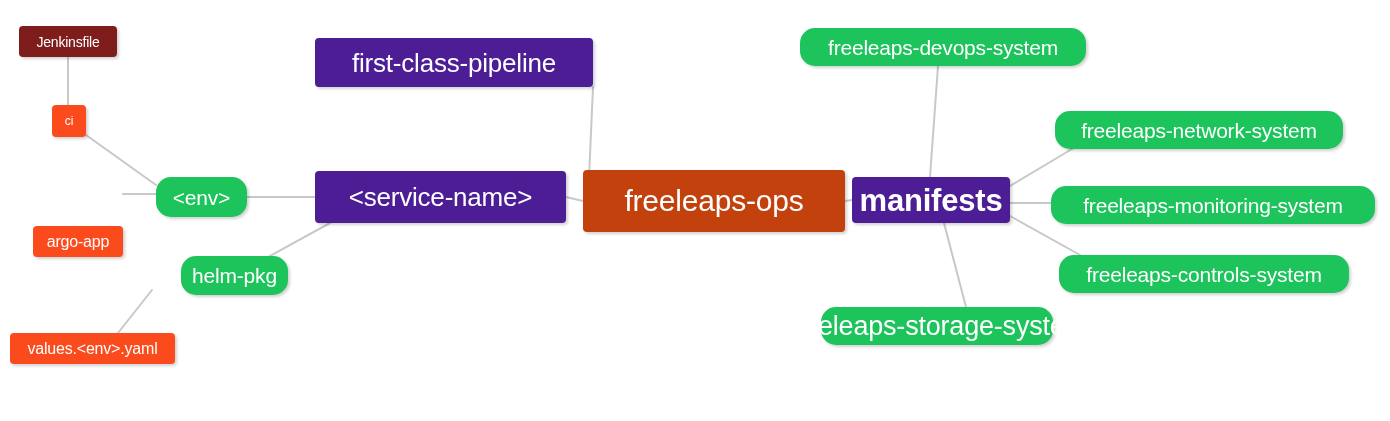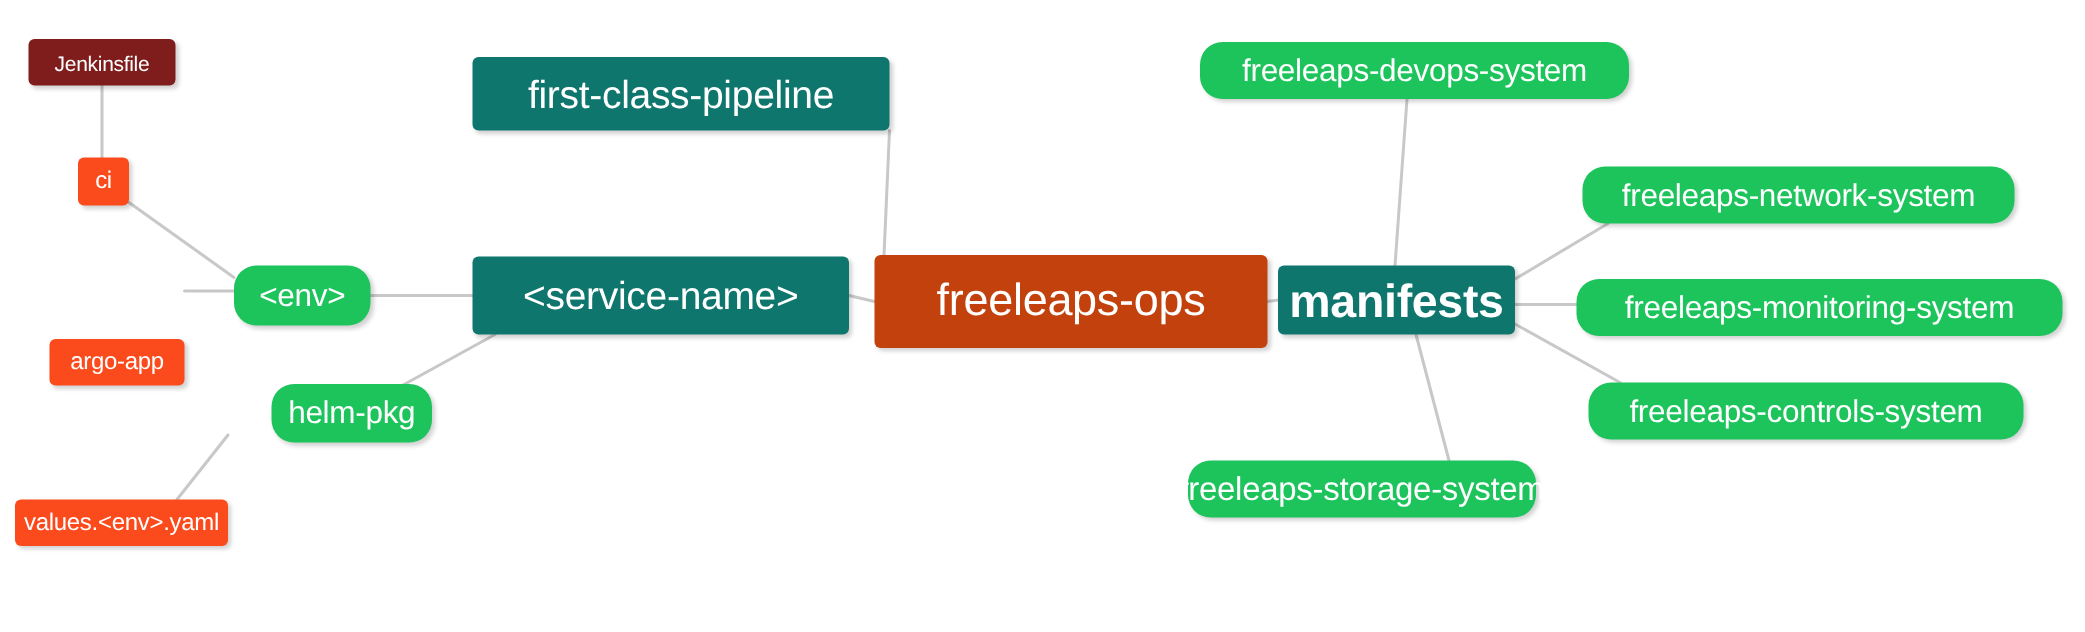--- a/index.html
+++ b/index.html
@@ -35,21 +35,21 @@
     justify-content: center;
     color: #ffffff;
     border-radius: 4px;
     white-space: nowrap;
     line-height: 1;
     letter-spacing: -0.2px;
     box-shadow: 2px 2px 3px rgba(0,0,0,0.18);
     user-select: none;
   }
   .n-root   { background: #c2410c; }
-  .n-blue   { background: #0f766e; }
+  .n-blue   { background: #4c1d95; }
   .n-green  { background: #1dc45c; border-radius: 15px; }
   .n-red    { background: #fb4a1b; }
   .n-orange { background: #7f1d1d; }
 </style>
 </head>
 <body>
 
 <div id="canvas">
   <svg id="edges" viewBox="0 0 1390 421" xmlns="http://www.w3.org/2000/svg">
       <line x1="583" y1="201" x2="566" y2="197" stroke="#c8c8c8" stroke-width="2" stroke-linecap="round"></line>
@@ -67,23 +67,23 @@
       <line x1="1010" y1="216" x2="1080" y2="255" stroke="#c8c8c8" stroke-width="2" stroke-linecap="round"></line>
       <line x1="944" y1="223" x2="966" y2="307" stroke="#c8c8c8" stroke-width="2" stroke-linecap="round"></line>
     </svg>
   <div id="nodes">
       <div class="node n-root" style="left: 583px; top: 170px; width: 262px; height: 62px; font-size: 30px;">freeleaps-ops</div>
       <div class="node n-blue" style="left: 315px; top: 171px; width: 251px; height: 52px; font-size: 26px;">&lt;service-name&gt;</div>
       <div class="node n-blue" style="left: 315px; top: 38px; width: 278px; height: 49px; font-size: 26px;">first-class-pipeline</div>
       <div class="node n-blue" style="left: 852px; top: 177px; width: 158px; height: 46px; font-size: 31px; font-weight: bold;">manifests</div>
       <div class="node n-green" style="left: 156px; top: 177px; width: 91px; height: 40px; font-size: 21px;">&lt;env&gt;</div>
       <div class="node n-green" style="left: 152px; top: 256px; width: 107px; height: 39px; font-size: 21px; margin-left: 29px;">helm-pkg</div>
-      <div class="node n-red" style="left: 52px; top: 105px; width: 34px; height: 32px; font-size: 16px;">ci</div>
+      <div class="node n-red" style="left: 52px; top: 105px; width: 34px; height: 32px; font-size: 12px;">ci</div>
       <div class="node n-red" style="left: 33px; top: 178px; width: 90px; height: 31px; font-size: 16px; margin-top: 48px;">argo-app</div>
-      <div class="node n-red" style="left: 10px; top: 333px; width: 142px; height: 31px; font-size: 16px; text-align: right;">values.&lt;env&gt;.yaml</div>
+      <div class="node n-red" style="left: 10px; top: 333px; width: 165px; height: 31px; font-size: 16px; text-align: right;">values.&lt;env&gt;.yaml</div>
       <div class="node n-orange" style="left: 19px; top: 26px; width: 98px; height: 31px; font-size: 14px;">Jenkinsfile</div>
       <div class="node n-green" style="left: 800px; top: 28px; width: 286px; height: 38px; font-size: 21px;">freeleaps-devops-system</div>
       <div class="node n-green" style="left: 1055px; top: 111px; width: 288px; height: 38px; font-size: 21px;">freeleaps-network-system</div>
       <div class="node n-green" style="left: 1051px; top: 186px; width: 324px; height: 38px; font-size: 21px;">freeleaps-monitoring-system</div>
       <div class="node n-green" style="left: 1059px; top: 255px; width: 290px; height: 38px; font-size: 21px;">freeleaps-controls-system</div>
-      <div class="node n-green" style="left: 792px; top: 307px; width: 232px; height: 38px; font-size: 22px;">freeleaps-storage-system</div>
+      <div class="node n-green" style="left: 821px; top: 307px; width: 232px; height: 38px; font-size: 27px;">freeleaps-storage-system</div>
     </div>
 </div>
 
 </body></html>

